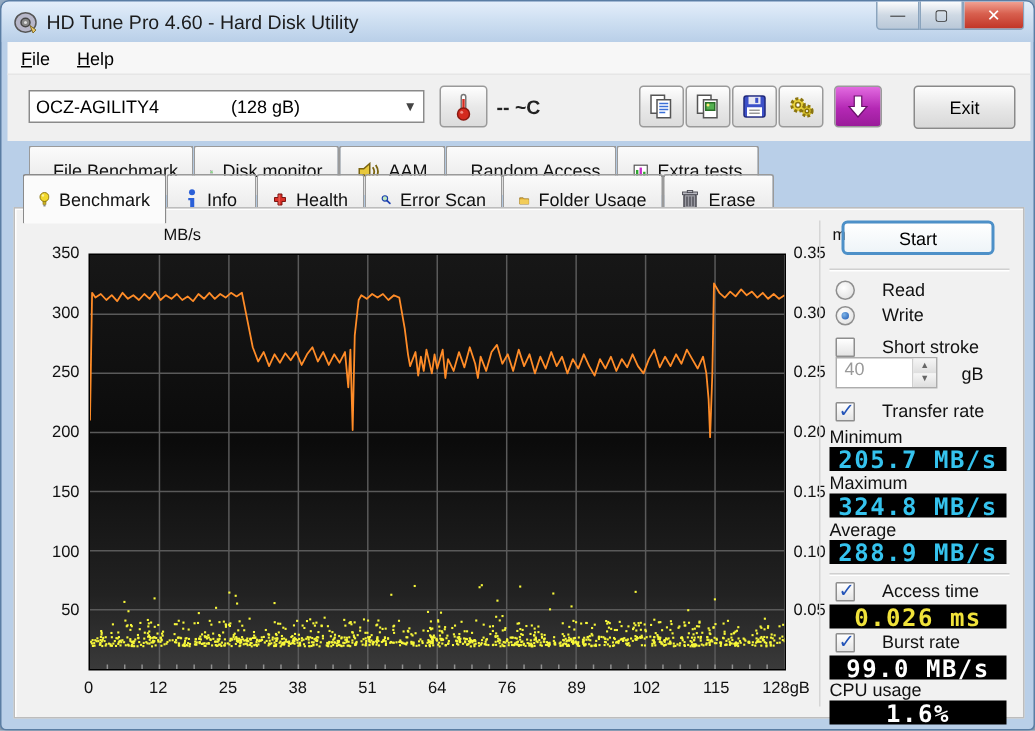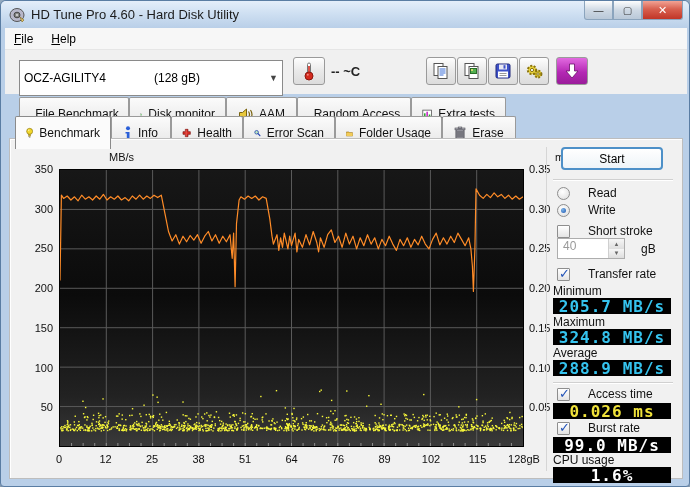--- a/index.html
+++ b/index.html
@@ -17,21 +17,21 @@
     display:flex;align-items:center;justify-content:center;font-size:10px;color:#333;cursor:pointer;}
   .win-btn.min{border-radius:0 0 0 3px;}
   .win-btn.close{width:41px;border-radius:0 0 3px 0;
     background:linear-gradient(180deg,#f2a394,#d8604f 45%,#c13527);color:#fff;font-weight:bold;font-size:11px;}
   
   .menubar{position:absolute;left:4px;top:27px;width:682px;height:22px;background:#f7f7f7;
     display:flex;align-items:center;font-size:12px;border-bottom:1px solid #e6e6e6;}
   .menu-item{display:inline-block;padding:2px 9px;cursor:pointer;}
   .menu-item::first-letter{text-decoration:underline;}
   .toolbar{position:absolute;left:4px;top:49px;width:682px;height:44px;background:#f0f0f0;}
-  .drive-select{position:absolute;left:14px;top:10px;width:264px;height:36px;background:#fff;
+  .drive-select{position:absolute;left:14px;top:10px;width:264px;height:22px;background:#fff;
     border:1px solid #8a8a8a;font-size:12px;display:flex;align-items:center;padding:0 4px;cursor:pointer;}
   .drive-name{width:130px;}
   .drive-size{flex:1;}
   .dd-arrow{width:9px;height:9px;color:#444;font-size:9px;line-height:9px;}
   .tool-btn{position:absolute;top:7px;height:28px;border:1px solid #9a9a9a;border-radius:3px;
     background:linear-gradient(180deg,#fefefe,#e9e9e9 50%,#dcdcdc);display:flex;align-items:center;justify-content:center;cursor:pointer;}
   .temp-text{position:absolute;left:326px;top:14px;font-size:13px;font-weight:bold;color:#222;}
   .exit-btn{position:absolute;left:604px;top:7px;width:68px;height:29px;border:1px solid #8a8a8a;border-radius:3px;
     background:linear-gradient(180deg,#fdfdfd,#e6e6e6 55%,#d8d8d8);font-size:12px;display:flex;align-items:center;justify-content:center;cursor:pointer;}
   
@@ -155,20 +155,21 @@
         <circle cx="8" cy="8" r="1.6" fill="#fff" stroke="#8a7410"></circle>
         <circle cx="14" cy="12" r="3.4" fill="#d8c22c" stroke="#8a7410" stroke-width="2" stroke-dasharray="1.8 1.4"></circle>
         <circle cx="14" cy="12" r="1.2" fill="#fff" stroke="#8a7410"></circle>
       </svg>
     </div>
     <div class="tool-btn" style="left:551px;width:32px;background:linear-gradient(180deg,#e26ae0,#b428b4 55%,#9a1c9a);">
       <svg width="16" height="18" viewBox="0 0 16 18">
         <path d="M5.5 2 h5 v7 h3.5 L8 16 L2 9 h3.5 Z" fill="#fff" stroke="#6a106a" stroke-width=".8"></path>
       </svg>
     </div>
+    <div class="exit-btn">Exit</div>
   </div>
 
   <div class="tabrow top">
     <div class="tab" style="width:110px;">
       <svg width="13" height="14" viewBox="0 0 13 14">
         <rect x="1.5" y="1" width="10" height="12" fill="#fff" stroke="#555"></rect>
         <circle cx="6.5" cy="6" r="2.6" fill="#c82ac8" stroke="#6a106a"></circle>
         <rect x="5.7" y="8.5" width="1.6" height="3" fill="#888"></rect>
       </svg>
       <span>File Benchmark</span>

